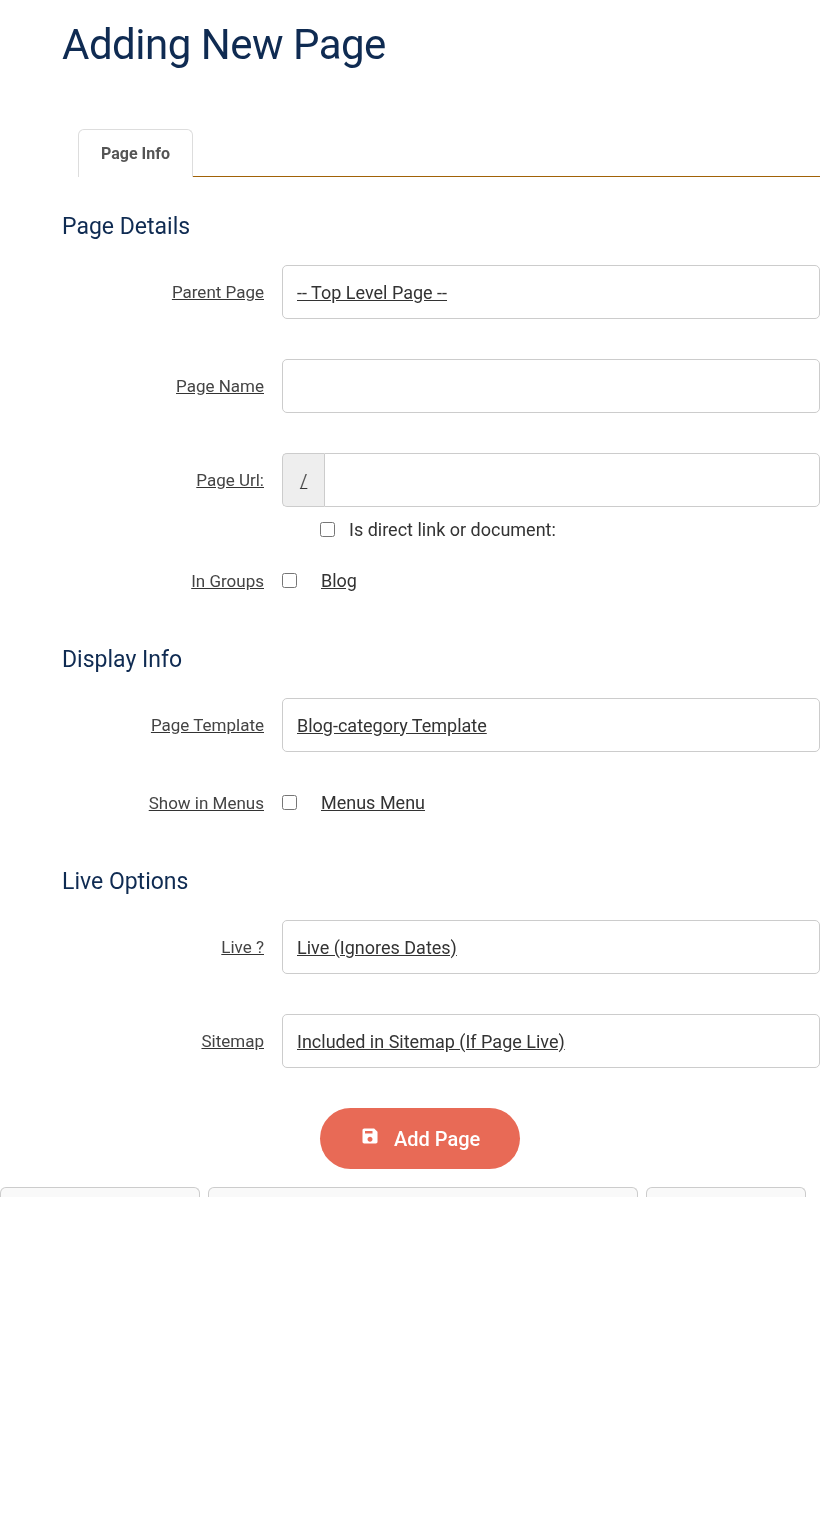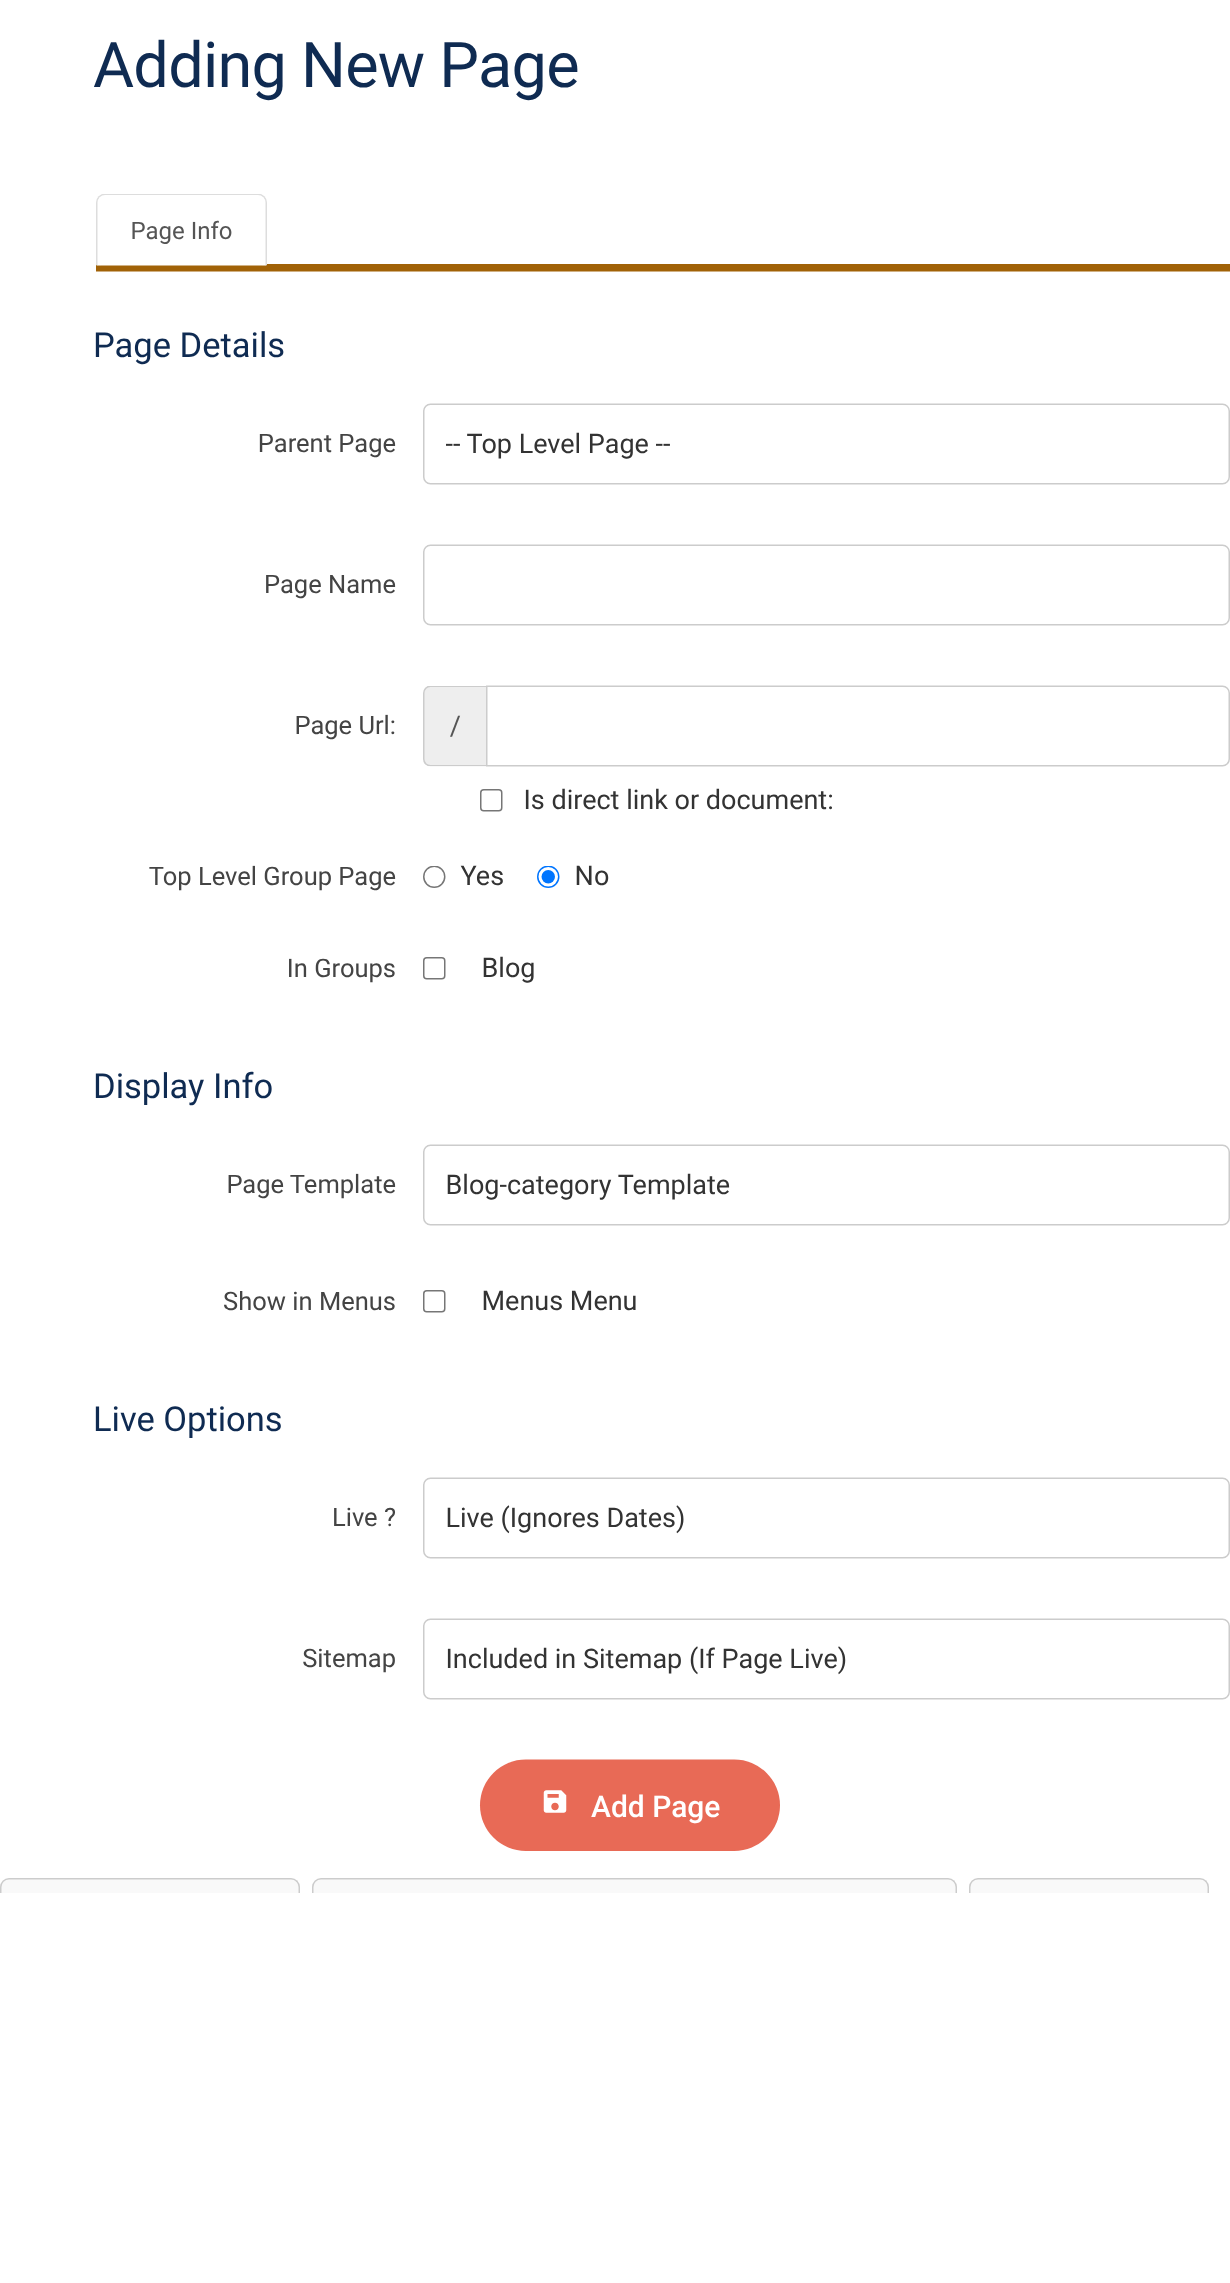--- a/index.html
+++ b/index.html
@@ -16,22 +16,23 @@
     font-size: 42px;
     font-weight: 400;
     color: #0f2b52;
     margin-bottom: 60px;
     letter-spacing: -0.5px;
   }
 
   
   .tabs-row {
     display: flex;
-    border-bottom: 5px solid #a16207;
-    margin-left: 2px;
+    border-bottom: 1px solid #a16207;
+    margin-left: 16px;
+    font-weight: bold;
   }
   .tab {
     padding: 14px 22px;
     font-size: 16px;
     color: #555;
     border: 1px solid #ddd;
     border-bottom: none;
     border-radius: 6px 6px 0 0;
     background: #fff;
     margin-bottom: -1px;
@@ -47,20 +48,21 @@
   }
   .section-title.first {
     margin-top: 36px;
   }
 
   
   .form-row {
     display: flex;
     align-items: center;
     margin-bottom: 40px;
+    text-decoration: underline;
   }
   .form-label {
     width: 220px;
     flex: 0 0 220px;
     text-align: right;
     font-size: 17px;
     color: #444;
     padding-right: 18px;
   }
   .form-control {
@@ -213,29 +215,20 @@
       </div>
     </div>
   </div>
 
   <div class="subrow checkbox-row">
     <input type="checkbox" style="">
     <span class="checkbox-label">Is direct link or document:</span>
   </div>
 
 
-  <div class="form-row">
-    <div class="form-label">Top Level Group Page</div>
-    <div class="form-control radio-group">
-      <input type="radio" name="tlg" style="">
-      <span class="radio-label">Yes</span>
-      <input type="radio" name="tlg" checked="" style="">
-      <span class="radio-label">No</span>
-    </div>
-  </div>
 
   <div class="form-row">
     <div class="form-label">In Groups</div>
     <div class="form-control checkbox-row">
       <input type="checkbox" style="">
       <span class="checkbox-label" style="margin-left:24px;">Blog</span>
     </div>
   </div>
 
   <div class="section-title">Display Info</div>

